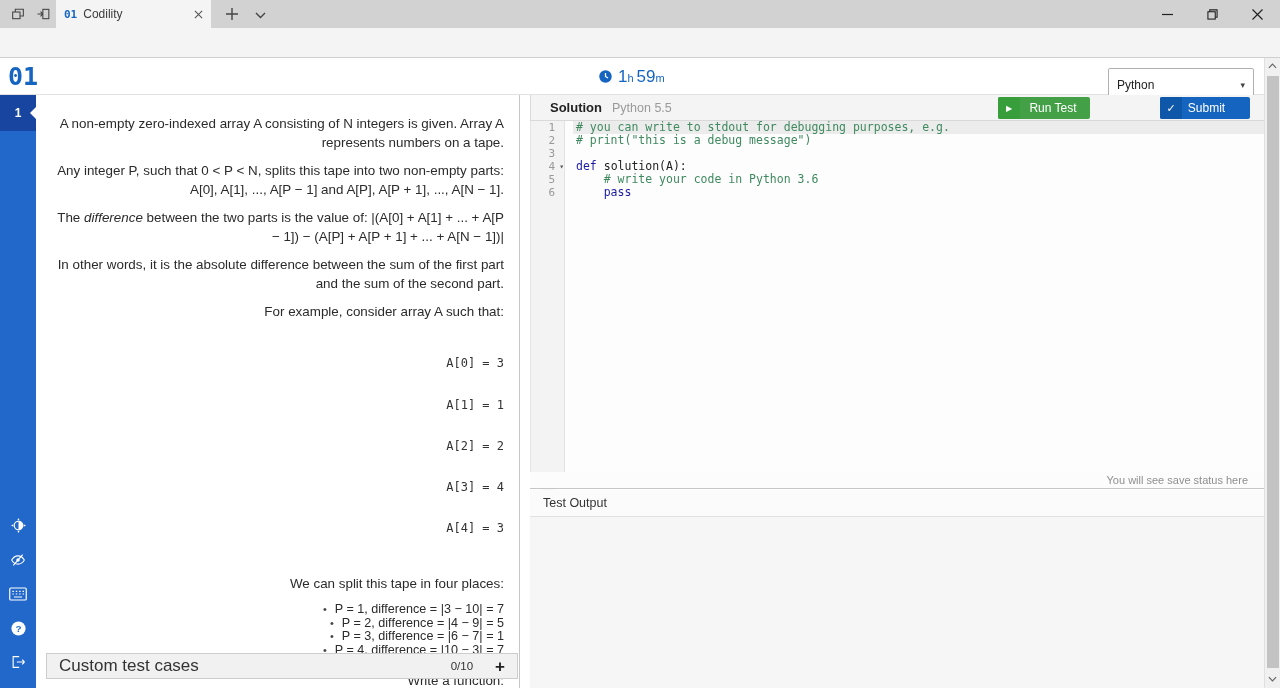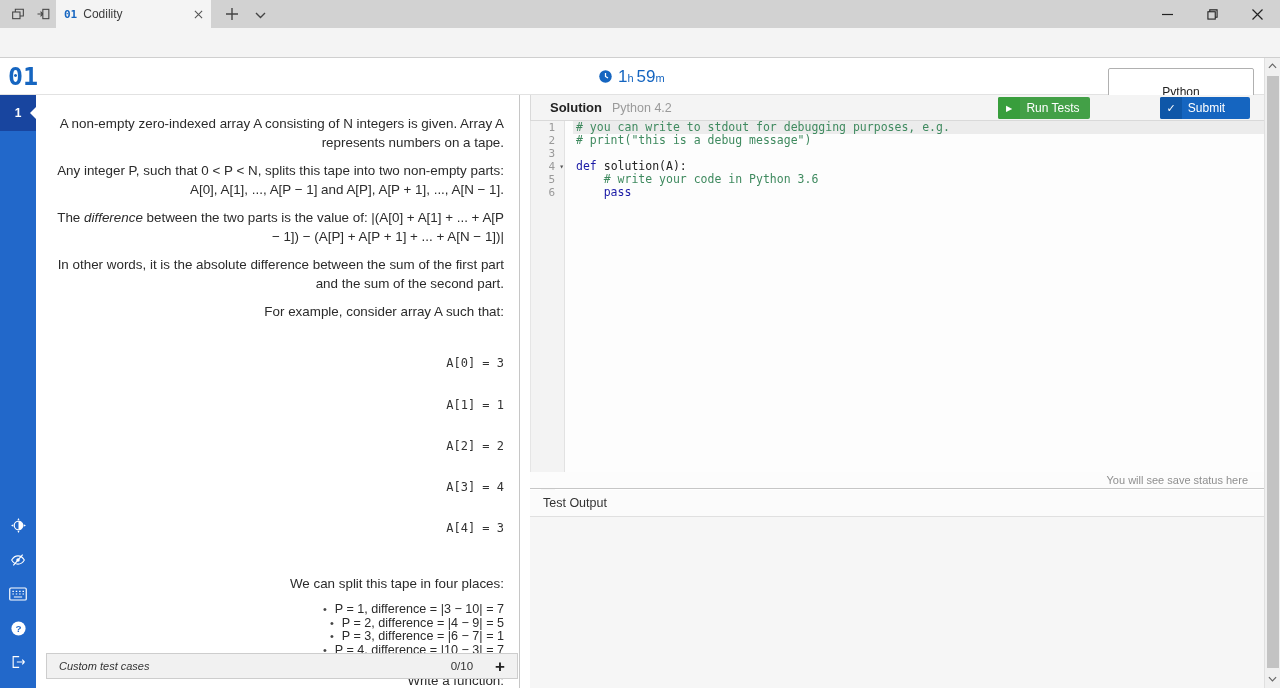--- a/index.html
+++ b/index.html
@@ -24,21 +24,21 @@
   .url { font-size:12px; color:#8a8a8a; white-space:nowrap; overflow:hidden; flex:1; }
   .url b { color:#1b1b1b; font-weight:bold; }
   .bar-icon { width:24px; height:20px; display:flex; align-items:center; justify-content:center; }
 
   
   .chead { left:0; top:58px; width:1280px; height:37px; background:#fff; border-bottom:1px solid #e2e2e2; }
   .logo { left:8px; top:62px; font-family:"DejaVu Sans Mono", monospace; font-weight:bold; font-size:25px; color:#1565c0; letter-spacing:0px; }
   .timer { left:598px; top:67px; display:flex; align-items:baseline; color:#1565c0; }
   .timer svg { position:relative; top:2px; margin-right:5px; }
   .t-val { font-size:17px; } .t-unit { font-size:11px; margin-right:3px; }
-  .langsel { left:1108px; top:68px; width:146px; height:23px; background:#fff; border:1px solid #b0b0b0; border-radius:2px; display:flex; align-items:center; padding:16px 8px; font-size:12px; color:#222;flex-direction:column; }
+  .langsel { left:1108px; top:68px; width:146px; height:23px; background:#fff; border:1px solid #b0b0b0; border-radius:2px; display:flex; align-items:center; padding:16px 8px; font-size:12px; color:#222; }
   .langsel .caret { margin-left:auto; font-size:9px; color:#444; }
 
   
   .sidebar { left:0; top:95px; width:36px; height:593px; background:#2268ca; }
   .tasktab { left:0; top:95px; width:36px; height:36px; background:#18459f; color:#fff; font-size:12px; font-weight:bold; display:flex; align-items:center; justify-content:center; }
   .tasktab .notch { position:absolute; right:0; top:12px; width:0; height:0; border-top:6px solid transparent; border-bottom:6px solid transparent; border-right:6px solid #fff; }
   .side-icon { left:9px; width:18px; height:18px; display:flex; align-items:center; justify-content:center; }
 
   
   .problem { left:36px; top:95px; width:484px; height:593px; background:#fff; border-right:1px solid #c6c6c6; overflow:hidden;text-align:right; }
@@ -48,21 +48,21 @@
   .bullets { margin:10px 0 14px 40px; }
   .bullet { font-size:12.6px; line-height:13.6px; color:#2b2b2b; }
   .bullet::before { content:"•"; margin-right:8px; font-size:11px; color:#444; }
   .ital { font-style:italic; }
 
   .pscroll { left:541px; top:98px; width:14px; height:550px; background:#f7f7f7; }
   .pscroll .thumb { position:absolute; left:2px; top:22px; width:10px; height:335px; background:#c2c2c2; }
   .chev { color:#777; font-size:9px; line-height:9px; text-align:center; width:100%; position:absolute; }
 
   .custombar { left:46px; top:653px; width:472px; height:26px; background:#f1f1f1; border:1px solid #cdcdcd; display:flex; align-items:center; padding:0 12px; }
-  .custombar .lbl { font-size:11px; color:#333; flex:1;font-style:italic; }
+  .custombar .lbl { font-size:17px; color:#333; flex:1; }
   .custombar .cnt { font-size:11.5px; color:#333; margin-right:22px; }
   .custombar .plus { font-size:17px; font-weight:bold; color:#222; line-height:17px; }
 
   
   .ehead { left:530px; top:95px; width:734px; height:26px; background:#f4f4f4; border-bottom:1px solid #d9d9d9; border-left:1px solid #d9d9d9; display:flex; align-items:center; }
   .ehead .sol { font-size:13px; font-weight:bold; color:#222; margin-left:19px; }
   .ehead .lang { font-size:12.5px; color:#9a9a9a; margin-left:10px; }
   .btn { height:22px; border-radius:2px; display:flex; align-items:center; overflow:hidden; color:#fff; font-size:12px; }
   .btn .iseg { width:22px; height:22px; display:flex; align-items:center; justify-content:center; }
   .btn-run { position:absolute; right:174px; top:2px; width:92px; background:#43a047; }
@@ -320,24 +320,24 @@
   </div>
 
   <div class="abs custombar">
     <span class="lbl">Custom test cases</span>
     <span class="cnt">0/10</span>
     <span class="plus">+</span>
   </div>
 
   <div class="abs ehead">
     <span class="sol">Solution</span>
-    <span class="lang">Python 4.2</span>
+    <span class="lang">Python 5.5</span>
     <div class="btn btn-run">
       <span class="iseg">▶</span>
-      <span class="blbl">Run Tests</span>
+      <span class="blbl">Run Test</span>
     </div>
     <div class="btn btn-sub">
       <span class="iseg">✓</span>
       <span class="blbl">Submit</span>
     </div>
   </div>
 
   <div class="abs codearea">
     <div class="gutter">
       <div class="gnum">1</div>

